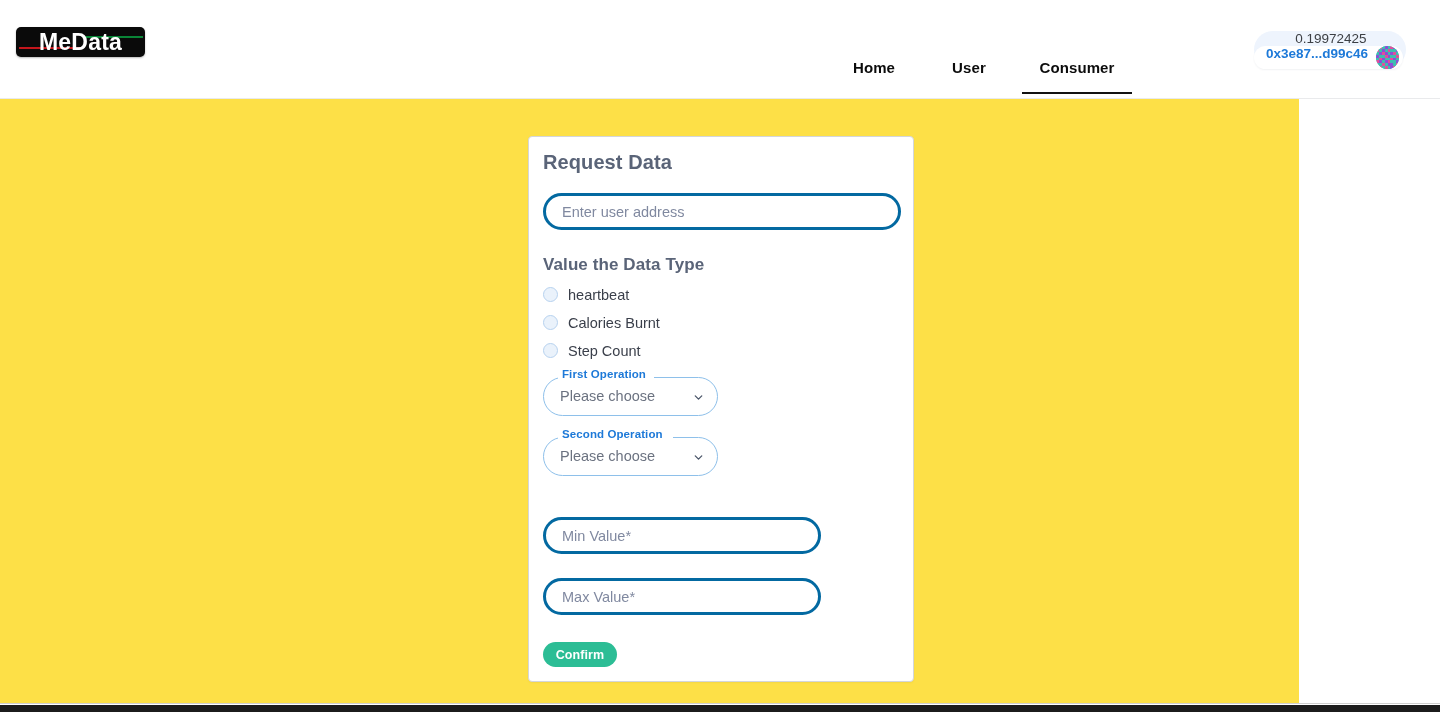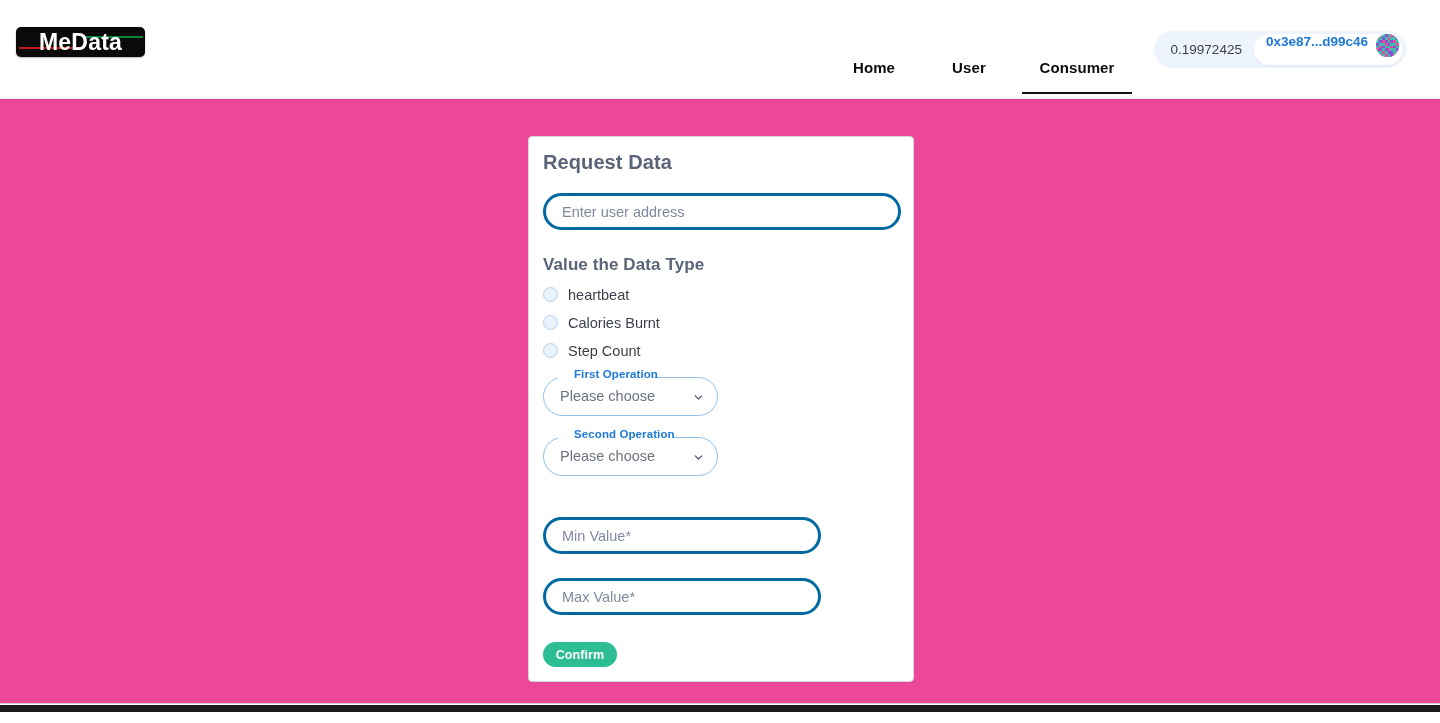--- a/index.html
+++ b/index.html
@@ -100,20 +100,21 @@
     position: absolute;
     right: 34px;
     top: 31px;
     height: 37px;
     background: #eef4fd;
     border-radius: 19px;
     display: flex;
     align-items: center;
     padding: 0 3px 0 0;
     cursor: pointer;
+    flex-direction: column;
   }
   .wallet-balance {
     font-size: 13.5px;
     color: #3c3f44;
     padding: 0 12px 0 17px;
     white-space: nowrap;
   }
   .wallet-account {
     height: 31px;
     background: #ffffff;
@@ -133,23 +134,23 @@
     width: 23px;
     height: 23px;
     border-radius: 50%;
     overflow: hidden;
     flex: 0 0 auto;
   }
 
   
   .page {
     position: relative;
-    width: 1440px;
+    width: 1299px;
     height: 613px;
-    background: #ec4899;
+    background: #fde047;
   }
 
   .card {
     position: absolute;
     left: 528px;
     top: 37px;
     width: 386px;
     height: 546px;
     background: #ffffff;
     border: 1px solid #d3d6db;
@@ -254,21 +255,20 @@
     top: -8px;
     left: 17px;
     font-size: 11.5px;
     font-weight: bold;
     color: #1d79d8;
     background: transparent;
     padding: 0 2px;
     line-height: 1;
     letter-spacing: 0.1px;
     white-space: nowrap;
-    margin-left: 12px;
   }
   .select-value {
     position: absolute;
     left: 17px;
     top: 0;
     height: 39px;
     line-height: 39px;
     font-size: 14.5px;
     color: #6b7280;
   }

